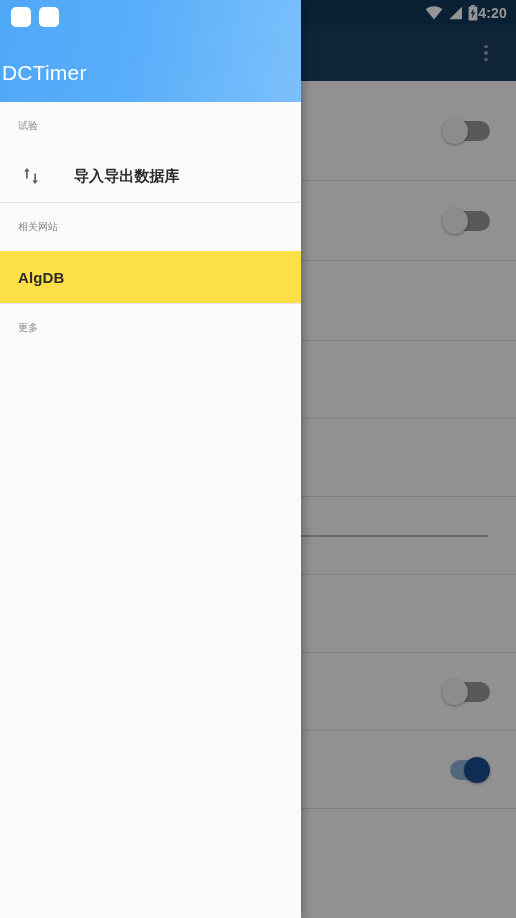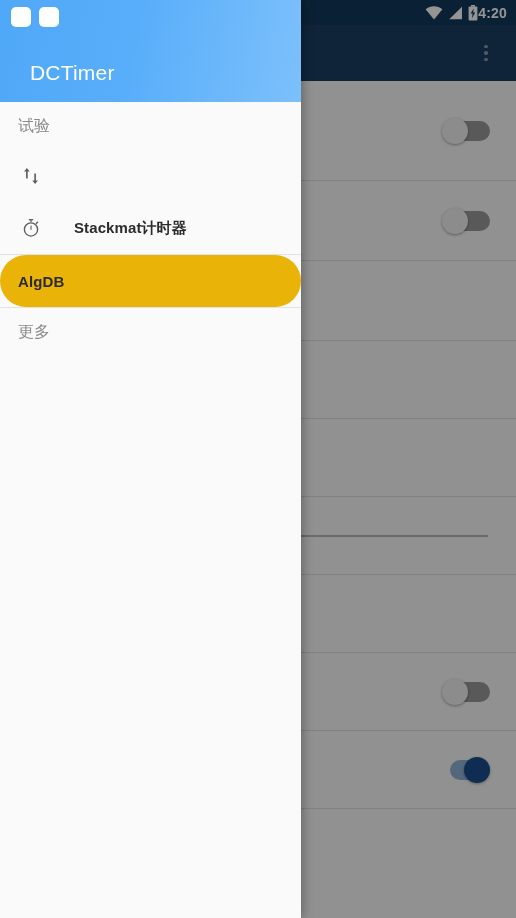--- a/index.html
+++ b/index.html
@@ -190,53 +190,53 @@
   }
   #drawer-logo i {
     display: block;
     width: 20px;
     height: 20px;
     border-radius: 5px;
     background: #ffffff;
   }
   #drawer-title {
     position: absolute;
-    left: 30px;
+    left: 2px;
     bottom: 17px;
     color: #ffffff;
     font-size: 21px;
     font-weight: normal;
     letter-spacing: 0.2px;
   }
 
   .drawer-section-label {
     height: 48px;
     display: flex;
     align-items: center;
     padding-left: 18px;
     box-sizing: border-box;
     color: #8a8a8a;
-    font-size: 16px;
+    font-size: 10px;
   }
 
   .drawer-divider {
     height: 1px;
     background: #e2e2e2;
     margin: 0;
   }
 
   .drawer-item {
     height: 52px;
     display: flex;
     align-items: center;
     padding-left: 18px;
     box-sizing: border-box;
     cursor: pointer;
   }
-  .drawer-item.selected { background: #eab308; border-radius: 26px; }
+  .drawer-item.selected { background: #fde047; }
   .drawer-item .di-icon {
     width: 26px;
     height: 26px;
     display: flex;
     align-items: center;
     justify-content: center;
     flex: 0 0 auto;
     margin-right: 30px;
   }
   .drawer-item .di-label {
@@ -347,37 +347,27 @@
 
     <div class="drawer-section-label">试验</div>
 
     <div class="drawer-item">
       <span class="di-icon">
         <svg width="22" height="22" viewBox="0 0 24 24">
           <path fill="#5f5f5f" d="M7.5 3.2 L4.4 7.2 L6.6 7.2 L6.6 14.6 L8.4 14.6 L8.4 7.2 L10.6 7.2 Z"></path>
           <path fill="#5f5f5f" d="M16.5 20.8 L19.6 16.8 L17.4 16.8 L17.4 9.4 L15.6 9.4 L15.6 16.8 L13.4 16.8 Z"></path>
         </svg>
       </span>
-    </div>
-
-    <div class="drawer-item">
-      <span class="di-icon">
-        <svg width="22" height="22" viewBox="0 0 24 24">
-          <circle cx="12" cy="13.6" r="7.2" fill="none" stroke="#5f5f5f" stroke-width="1.5"></circle>
-          <rect x="9.6" y="2.2" width="4.8" height="1.5" fill="#5f5f5f"></rect>
-          <rect x="11.3" y="3.4" width="1.4" height="2.2" fill="#5f5f5f"></rect>
-          <rect x="11.4" y="9.4" width="1.2" height="4.6" fill="#5f5f5f"></rect>
-          <path d="M17.4 7.4 L19.6 5.2" stroke="#5f5f5f" stroke-width="1.5" fill="none"></path>
-        </svg>
-      </span>
-      <span class="di-label">Stackmat计时器</span>
-    </div>
+      <span class="di-label">导入导出数据库</span>
+    </div>
+
 
     <div class="drawer-divider"></div>
 
+    <div class="drawer-section-label">相关网站</div>
 
     <div class="drawer-item plain selected">
       <span class="di-label">AlgDB</span>
     </div>
 
     <div class="drawer-divider"></div>
 
     <div class="drawer-section-label">更多</div>
 
 

